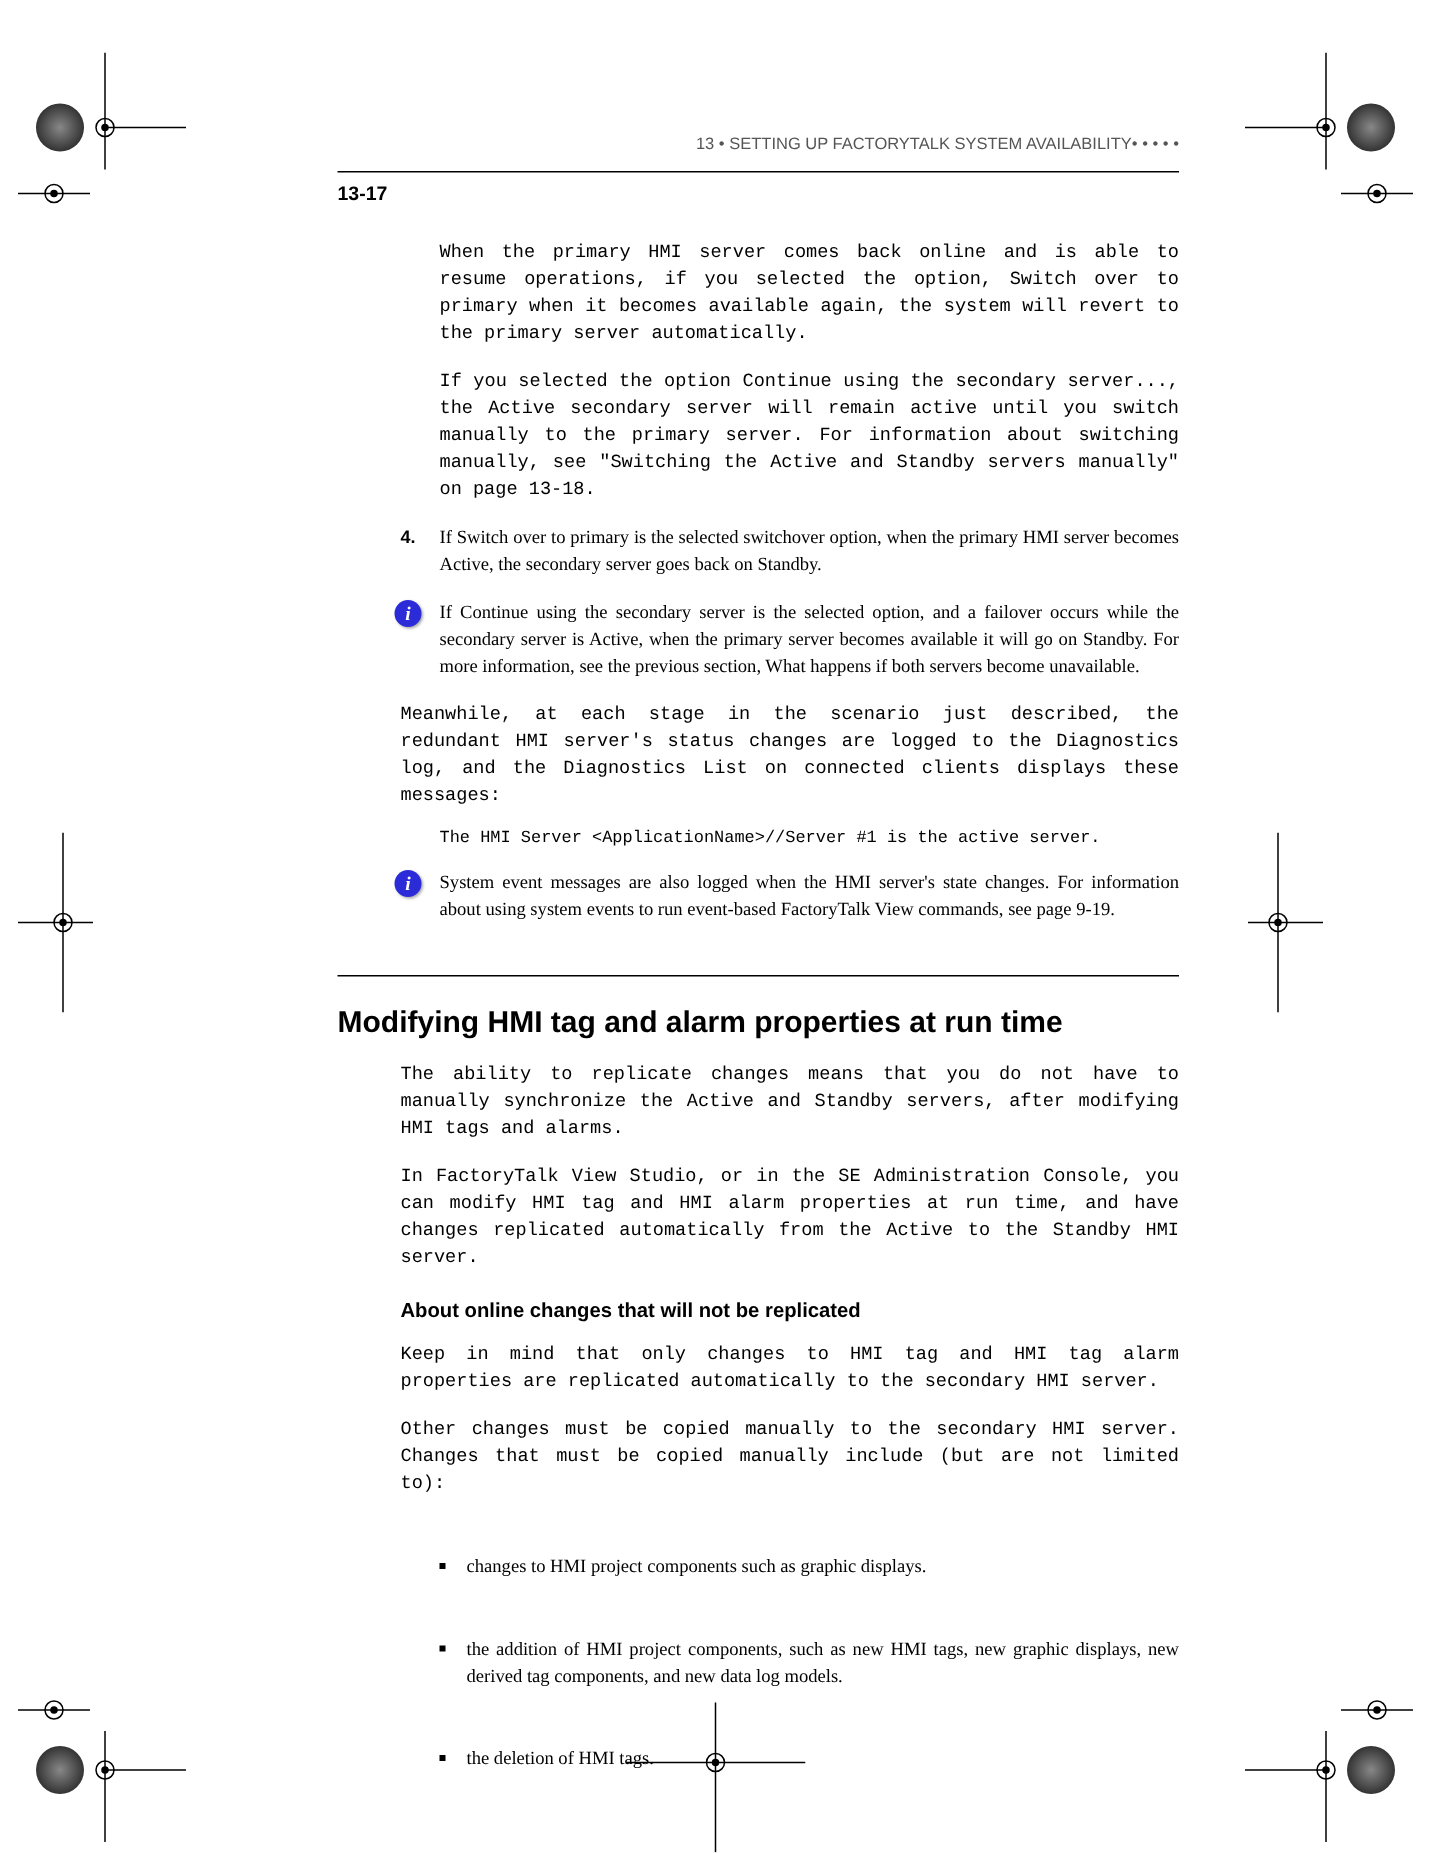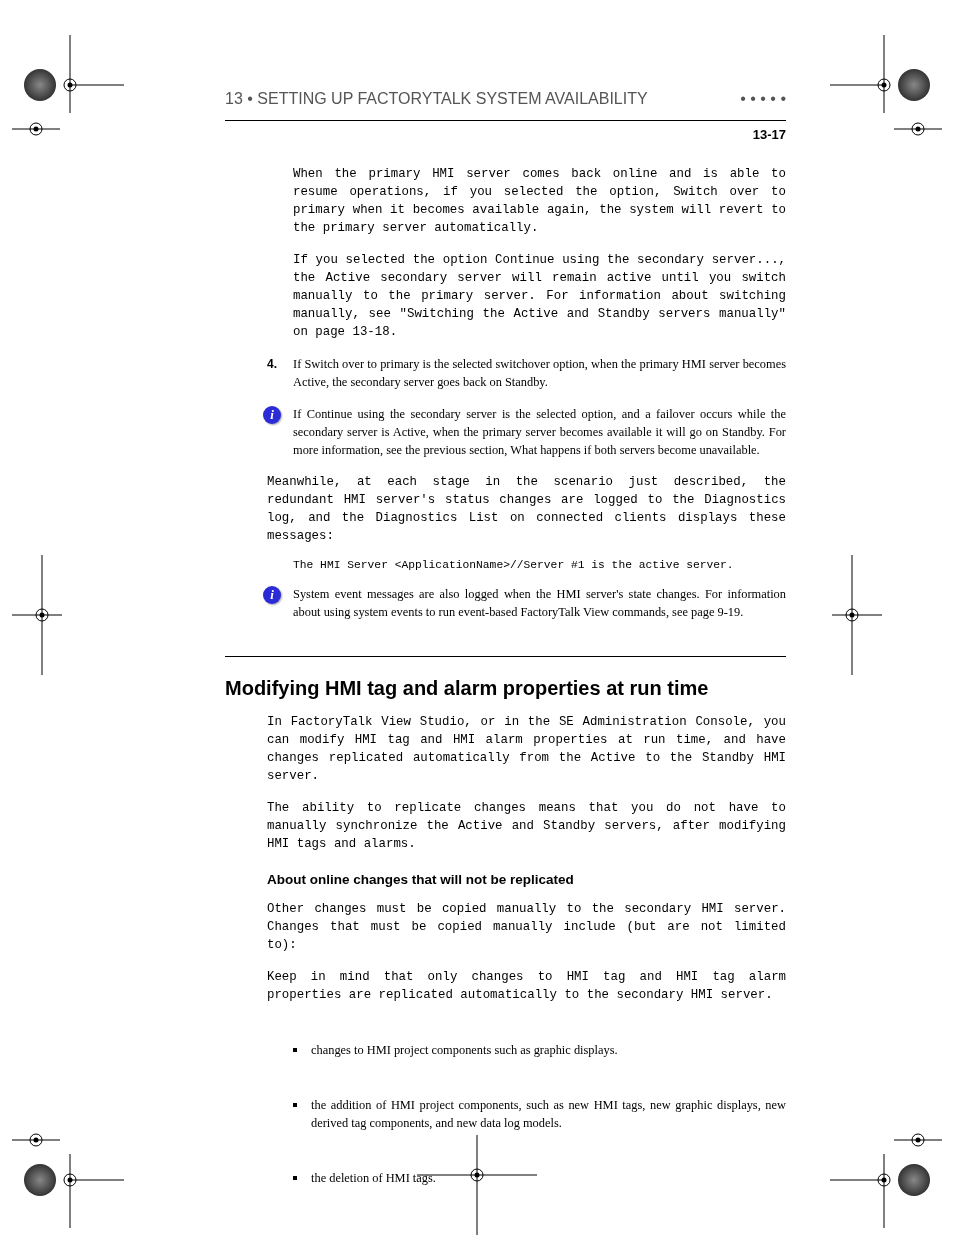--- a/index.html
+++ b/index.html
@@ -36,22 +36,22 @@
   .content {
     position: absolute;
     left: 225px;
     right: 168px;
     top: 90px;
   }
   .header-line {
     border-bottom: 1px solid #000;
     padding-bottom: 12px;
     display: flex;
-    justify-content: space-between;
-    font-size: 16px;
+    justify-content: flex-end;
+    font-size: 11px;
     color: #555;
     font-family: Arial, Helvetica, sans-serif;
   }
   .header-line .left-part { white-space: nowrap; }
   .header-line .right-part { white-space: nowrap; }
   .section-number {
     font-size: 13px;
     font-weight: bold;
     padding-top: 6px;
     font-family: Arial, Helvetica, sans-serif;
@@ -253,21 +253,21 @@
           </radialGradient>
         </defs>
     </svg>
   </div>
 
   <div class="content">
     <div class="header-line">
       <span class="left-part">13 • SETTING UP FACTORYTALK SYSTEM AVAILABILITY</span>
       <span class="right-part">• • • • •</span>
     </div>
-    <div class="section-number" style="text-align:right;">13-17</div>
+    <div class="section-number" style="text-align:left;">13-17</div>
 
     <div class="para first" style="margin-left:68px;">When the primary HMI server comes back online and is able to resume operations, if you selected the option, Switch over to primary when it becomes available again, the system will revert to the primary server automatically.</div>
     <div class="para" style="margin-left:68px;">If you selected the option Continue using the secondary server..., the Active secondary server will remain active until you switch manually to the primary server. For information about switching manually, see "Switching the Active and Standby servers manually" on page 13-18.</div>
 
     <div class="step">
       <span class="num">4.</span><span>If Switch over to primary is the selected switchover option, when the primary HMI server becomes Active, the secondary server goes back on Standby.</span>
     </div>
 
     <div class="note">
       <span class="info-icon">i</span>
@@ -280,27 +280,27 @@
 
     <div class="note">
       <span class="info-icon">i</span>
       <span>System event messages are also logged when the HMI server's state changes. For information about using system events to run event-based FactoryTalk View commands, see page 9-19.</span>
     </div>
 
     <hr class="thin">
 
     <div class="h2">Modifying HMI tag and alarm properties at run time</div>
 
+    <div class="para">The ability to replicate changes means that you do not have to manually synchronize the Active and Standby servers, after modifying HMI tags and alarms.</div>
     <div class="para">In FactoryTalk View Studio, or in the SE Administration Console, you can modify HMI tag and HMI alarm properties at run time, and have changes replicated automatically from the Active to the Standby HMI server.</div>
-    <div class="para">The ability to replicate changes means that you do not have to manually synchronize the Active and Standby servers, after modifying HMI tags and alarms.</div>
 
     <div class="h3">About online changes that will not be replicated</div>
 
+    <div class="para">Keep in mind that only changes to HMI tag and HMI tag alarm properties are replicated automatically to the secondary HMI server.</div>
     <div class="para">Other changes must be copied manually to the secondary HMI server. Changes that must be copied manually include (but are not limited to):</div>
-    <div class="para">Keep in mind that only changes to HMI tag and HMI tag alarm properties are replicated automatically to the secondary HMI server.</div>
 
     <ul class="bullets">
       <li>changes to HMI project components such as graphic displays.</li>
       <li>the addition of HMI project components, such as new HMI tags, new graphic displays, new derived tag components, and new data log models.</li>
       <li>the deletion of HMI tags.</li>
     </ul>
   </div>
 </div>
 
 </body></html>

